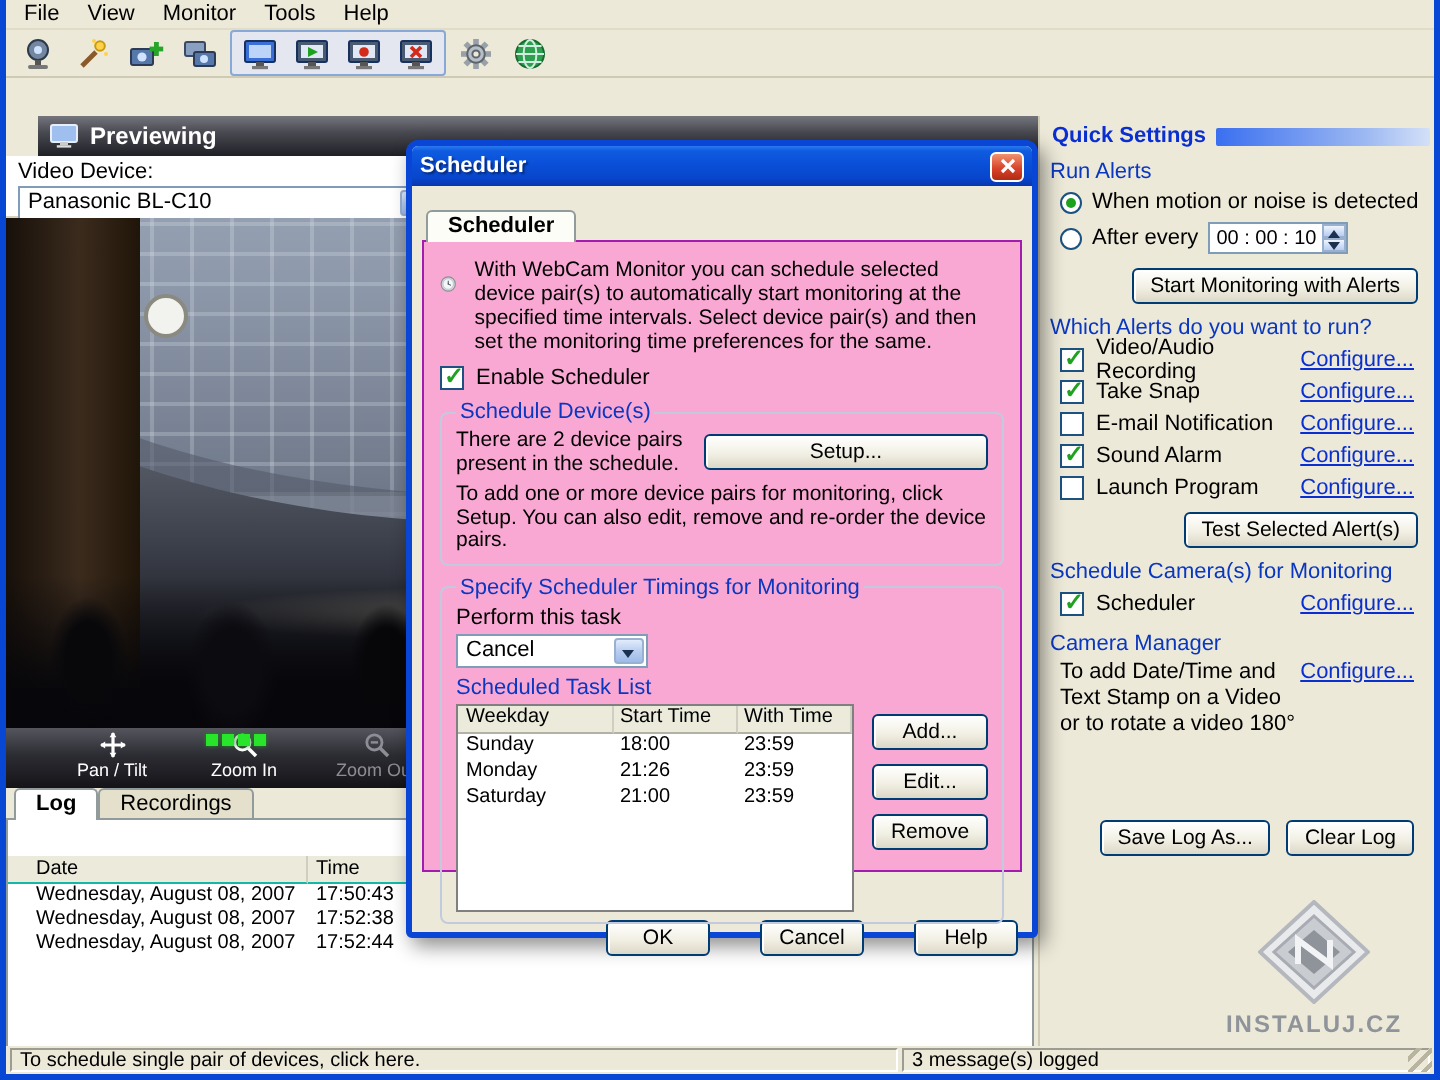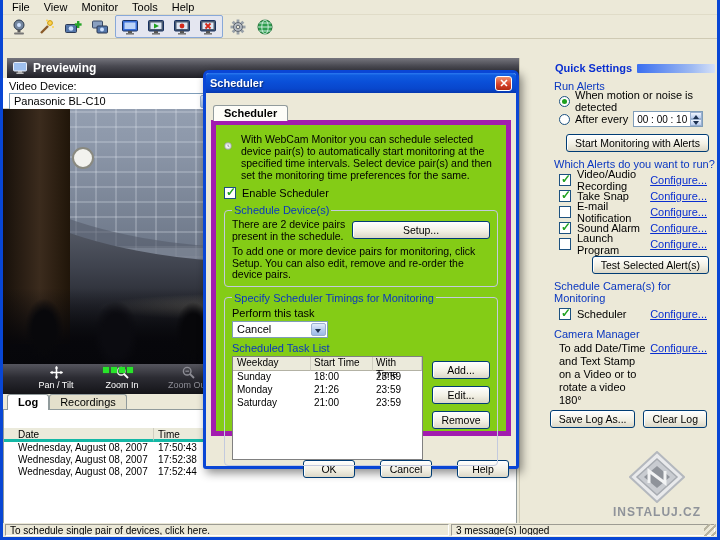--- a/index.html
+++ b/index.html
@@ -21,23 +21,23 @@
 
   
   .menubar { height:15px; display:flex; align-items:center; background:#ece9d8; border-bottom:1px solid #e0dcc8; padding-left:2px; }
   .menu-item { padding:0 7px; height:15px; line-height:15px; }
   .toolbar { height:24px; display:flex; align-items:center; gap:3px; background:#ece9d8; border-bottom:1px solid #cfcaB4; padding:1px 4px; }
   .tbtn { width:24px; height:21px; display:flex; align-items:center; justify-content:center; border:1px solid transparent; border-radius:2px; }
   .tb-group { display:flex; gap:2px; border:1px solid #88a8d8; border-radius:2px; padding:0 2px; background:#e4e6f0; }
 
   
   .left-pane { position:absolute; left:0; top:58px; width:514px; height:469px; background:#ece9d8; }
-  .right-pane { position:absolute; left:516px; top:58px; width:198px; height:469px; background:#ece9d8; border-left:1px solid #cfcab4;padding-left:29px; }
-
-  .preview-header { position:absolute; left:4px; top:0; width:100%; height:20px; display:flex; align-items:center; gap:6px; padding:0 6px;
+  .right-pane { position:absolute; left:516px; top:58px; width:198px; height:469px; background:#ece9d8; border-left:1px solid #cfcab4; }
+
+  .preview-header { position:absolute; left:16px; top:0; width:100%; height:20px; display:flex; align-items:center; gap:6px; padding:0 6px;
     background:linear-gradient(180deg,#75757d 0%,#4a4a52 40%,#1f1f26 100%); color:#fff; font-weight:bold; font-size:12px; }
   .device-row { position:absolute; left:0; top:20px; width:100%; height:31px; background:#fff; border-bottom:1px solid #d6d2bc; padding:1px 4px; }
   .device-row .lbl { display:block; font-size:11px; padding:1px 2px; }
   .xp-select { position:relative; background:#fff; border:1px solid #7f9db9; height:17px; font-size:11px; line-height:15px; padding:0 18px 0 4px; }
   .xp-select .arrowbox { position:absolute; right:1px; top:1px; bottom:1px; width:15px; border:1px solid #9ab0d0; border-radius:2px;
     background:linear-gradient(180deg,#e2ecfb,#b9cef0 50%,#9dbbe8); }
   .xp-select .arrowbox::after { content:""; position:absolute; left:3px; top:5px; border:3px solid transparent; border-top:4px solid #1c3050; }
   .device-select { width:208px; margin-left:2px; }
 
   
@@ -83,21 +83,21 @@
   .log-pane { position:absolute; left:0; top:336px; width:100%; height:133px; }
   .log-tabs { display:flex; padding-left:4px; height:16px; }
   .tab { border:1px solid #919b9c; border-bottom:none; border-radius:3px 3px 0 0; padding:1px 10px; background:#e4e0cc; font-size:11px; height:16px; }
   .tab.active { background:#fff; font-weight:bold; position:relative; z-index:2; }
   .log-body { position:absolute; left:0; top:15px; right:0; bottom:0; background:#fff; border:1px solid #919b9c; }
   .log-table { position:absolute; left:0; top:18px; right:0; }
   .lrow { display:flex; height:12px; line-height:12px; font-size:10px; }
   .lrow .c-date { width:150px; padding-left:14px; overflow:hidden; white-space:nowrap; }
   .lrow .c-time { width:90px; padding-left:4px; }
   .lrow.head { height:14px; line-height:13px; }
-  .lrow.head .hc { background:#ebeadb; border-right:1px solid #cfcec0; border-bottom:3px solid #14b8a6; }
+  .lrow.head .hc { background:#ebeadb; border-right:1px solid #cfcec0; border-bottom:1px solid #14b8a6; }
   .lrow .fill { flex:1; }
   .lrow.head .fill { background:#ebeadb; border-bottom:1px solid #b3b2a4; }
 
   
   .qs-title { display:flex; align-items:center; gap:5px; margin:4px 0 0 6px; }
   .qs-title b { color:#0a2fd0; font-size:11px; white-space:nowrap; }
   .qs-bar { height:9px; flex:1; margin-right:2px; background:linear-gradient(90deg,#3a6ff0,#9db9f2 70%,#d4e0f8); border-radius:1px; }
   .qs-h { color:#0a37c0; font-size:11px; margin:6px 0 2px 5px; }
   .opt-row { display:flex; align-items:center; gap:5px; margin:2px 0 0 10px; height:14px; }
   .opt-row.tall { height:18px; }
@@ -126,21 +126,21 @@
   .dialog { position:absolute; left:200px; top:70px; width:316px; height:399px; z-index:50;
     background:#ece9d8; border:3px solid #0a46d5; border-radius:6px 6px 3px 3px; box-shadow:3px 4px 10px rgba(0,0,0,.45); }
   .dlg-titlebar { height:20px; border-radius:3px 3px 0 0; display:flex; align-items:center; padding:0 4px;
     background:linear-gradient(180deg,#2b79f0 0%,#0f5ce0 12%,#0a4fd8 45%,#0846cc 80%,#0637ae 100%);
     color:#fff; font-weight:bold; font-size:11px; text-shadow:1px 1px 1px #062a7a; }
   .dlg-close { margin-left:auto; width:17px; height:15px; border-radius:3px; border:1px solid #fff;
     background:linear-gradient(180deg,#f0926f,#d8442b 55%,#b22a12); display:flex; align-items:center; justify-content:center; }
   .dlg-body { position:absolute; left:0; top:20px; right:0; bottom:0; padding:4px 5px; }
   .tabstrip { margin-top:8px; display:flex; padding-left:2px; }
   .tabstrip .tab.active { background:#fdfdf8; }
-  .tabpage { position:relative; margin-top:-1px; height:316px; border:5px solid #a21caf; background:#84cc16; padding:6px 8px; }
+  .tabpage { position:relative; margin-top:-1px; height:316px; border:1px solid #a21caf; background:#f9a8d4; padding:6px 8px; }
   .intro { display:flex; gap:9px; }
   .intro p { font-size:10.5px; line-height:12px; padding-top:2px; }
   .enable-row { display:flex; align-items:center; gap:6px; margin-top:6px; }
   fieldset { min-inline-size:0; border:1px solid #c3cade; border-radius:4px; padding:2px 7px 5px; margin-top:5px; background:transparent; }
   legend { color:#0a37c0; font-size:11px; padding:0 2px; }
   .setup-row { display:flex; align-items:center; }
   .setup-row span { flex:1; font-size:10.5px; }
   .hint { margin-top:4px; font-size:10.5px; line-height:11.5px; }
   .perform-lbl { font-size:11px; margin-top:1px; display:block; }
   .freq-select { width:96px; margin-top:2px; }

